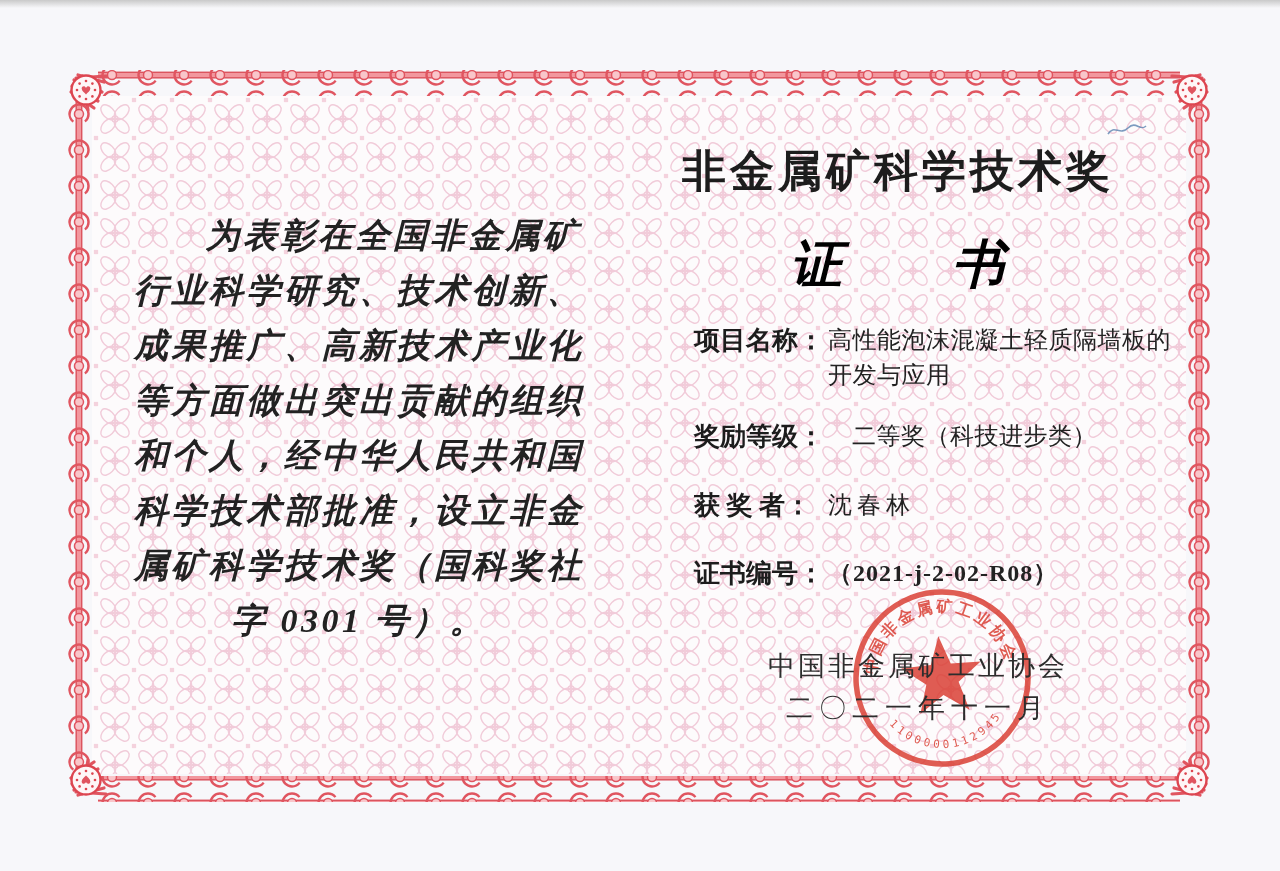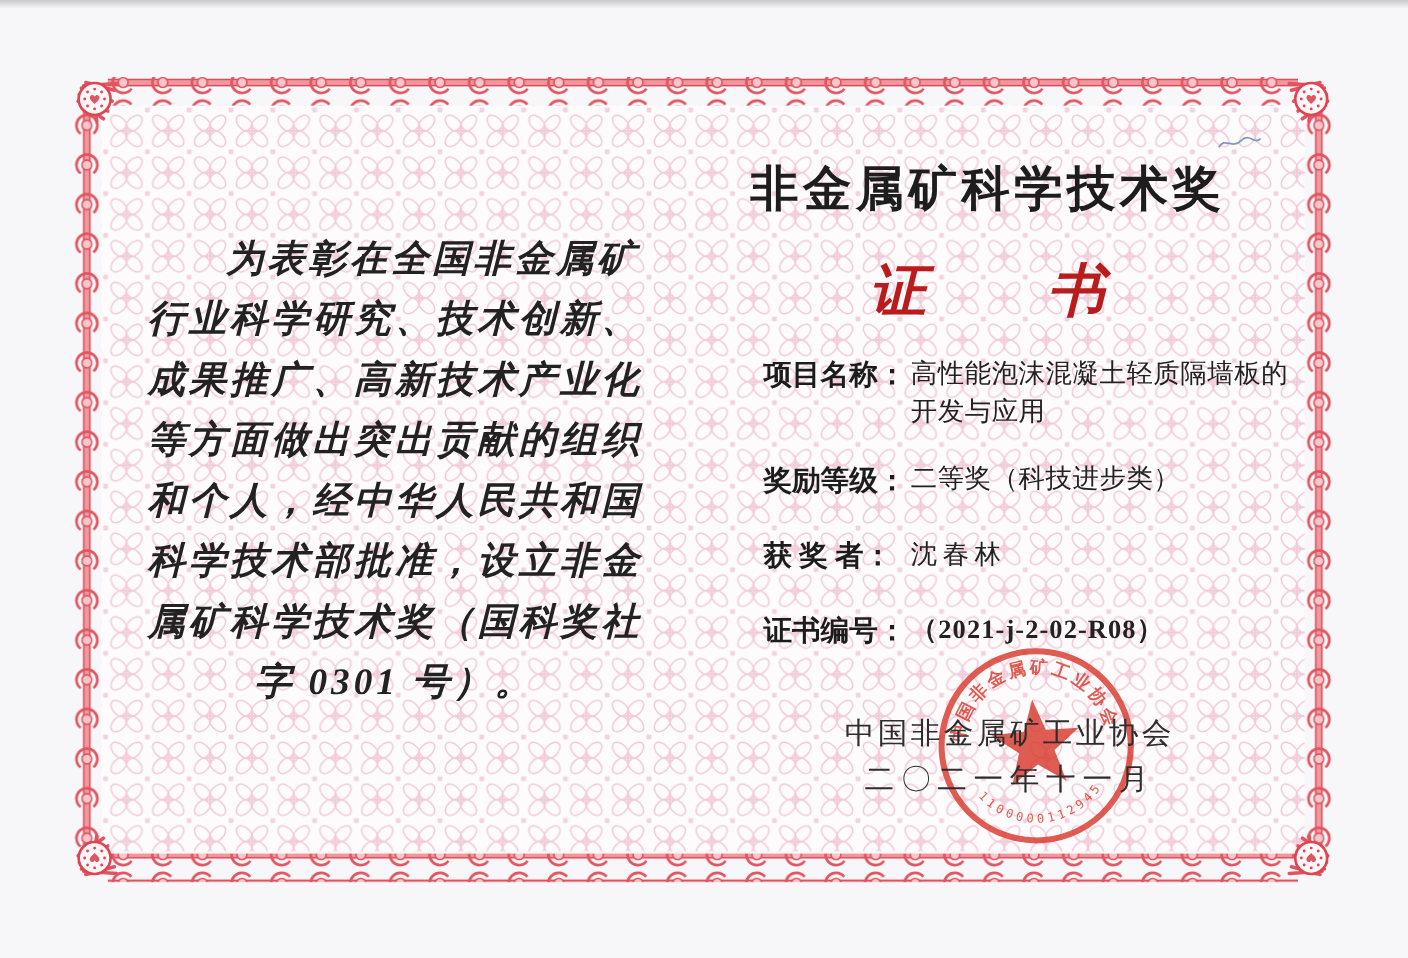--- a/index.html
+++ b/index.html
@@ -9,28 +9,28 @@
   .certificate{position:absolute;left:58px;top:62px;width:1162px;height:746px;}
   .border-art{position:absolute;left:0;top:0;width:1162px;height:746px;}
 
   .left-col{position:absolute;left:70px;top:146px;width:462px;}
   .body-par{margin:0;text-indent:2em;font-size:34px;line-height:55px;letter-spacing:3.5px;
     color:#222;font-style:italic;font-weight:600;text-align:center;}
 
   .award-title{position:absolute;left:560px;top:80px;width:560px;text-align:center;
     font-size:44px;font-weight:bold;letter-spacing:4px;color:#1d1d1d;}
   .doc-title{position:absolute;left:560px;top:168px;width:560px;text-align:center;
-    font-size:52px;font-weight:bold;letter-spacing:2px;color:#b91c1c;font-style:italic;}
+    font-size:52px;font-weight:bold;letter-spacing:2px;color:#000000;font-style:italic;}
 
   .field-row{position:absolute;left:622px;display:flex;align-items:flex-start;}
   .f-label{font-size:26px;font-weight:bold;color:#1c1c1c;white-space:nowrap;width:134px;
     flex:0 0 134px;margin-left:14px;}
   .f-value{font-size:24px;color:#222;line-height:35px;letter-spacing:0.5px;}
   .row-1{top:261px;} .row-1 .f-value{width:345px;}
-  .row-2{top:357px;} .row-3{top:426px;justify-content:center;} .row-3 .f-value{letter-spacing:5px;}
+  .row-2{top:357px;gap:24px;} .row-3{top:426px;justify-content:center;} .row-3 .f-value{letter-spacing:5px;}
   .row-4{top:494px;} .row-4 .f-value{font-weight:bold;letter-spacing:1px;}
 
   .issuer{position:absolute;left:600px;top:586px;width:520px;text-align:center;
     font-size:27px;letter-spacing:3px;color:#2d2d2d;z-index:3;}
   .cert-date{position:absolute;left:600px;top:628px;width:520px;text-align:center;
     font-size:27px;letter-spacing:6px;color:#2d2d2d;z-index:3;}
 
   .seal{position:absolute;left:789px;top:521px;width:190px;height:190px;z-index:2;
     opacity:0.82;transform:rotate(-5deg);}
   .pen-mark{position:absolute;left:1048px;top:58px;width:44px;height:22px;}

